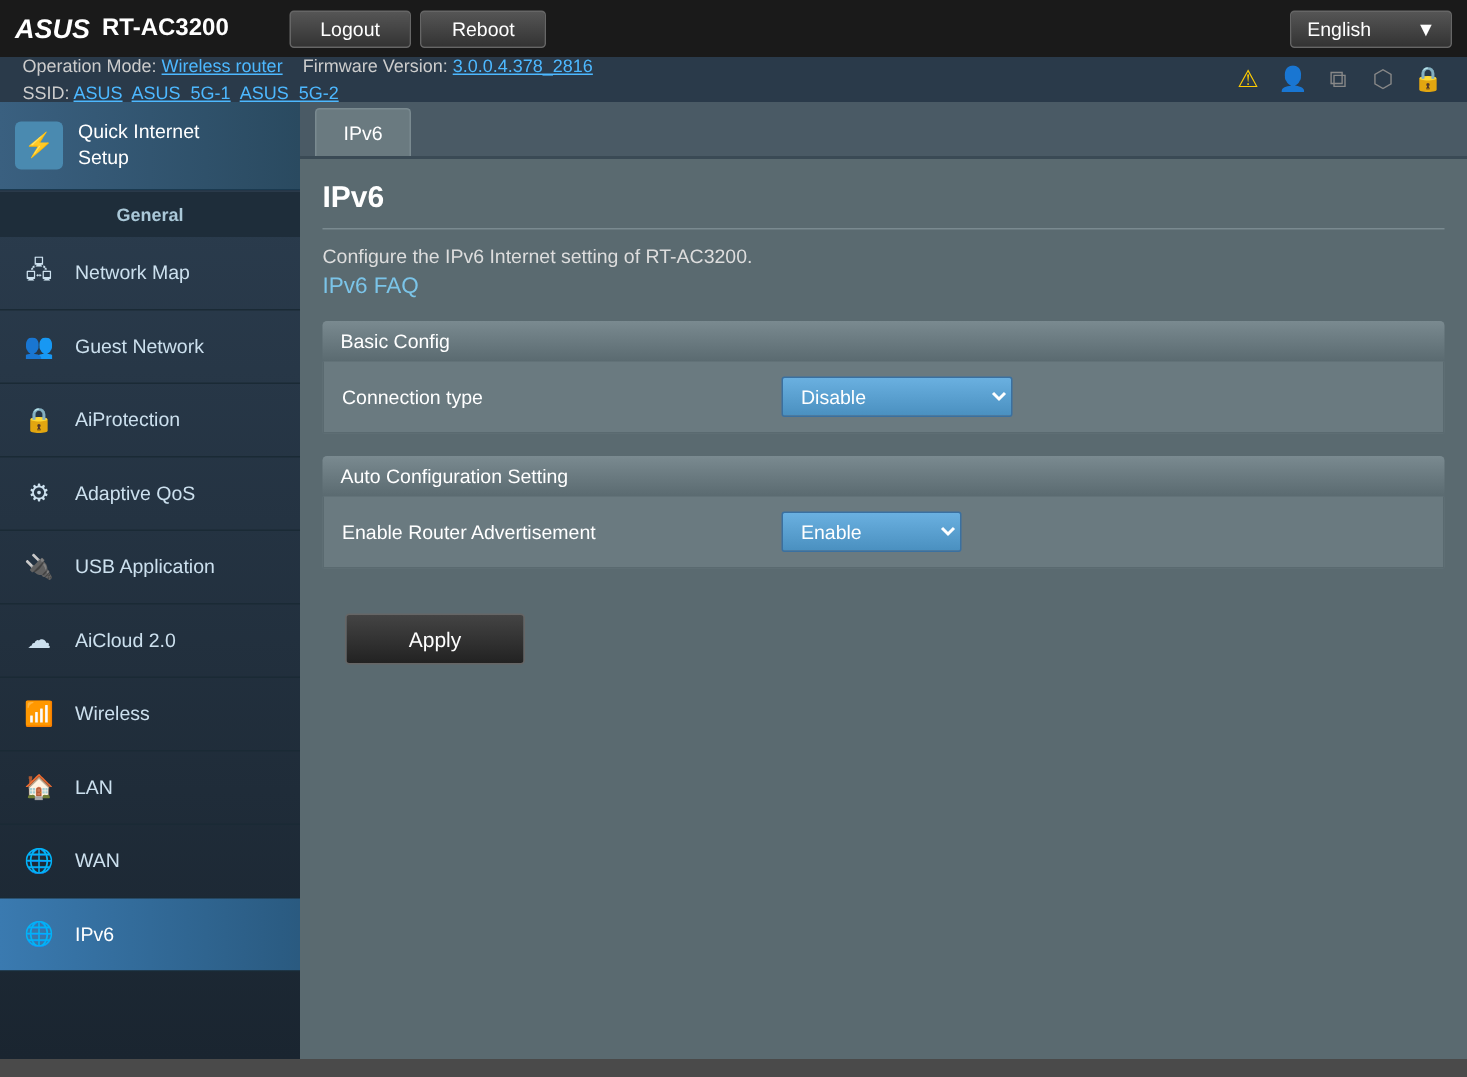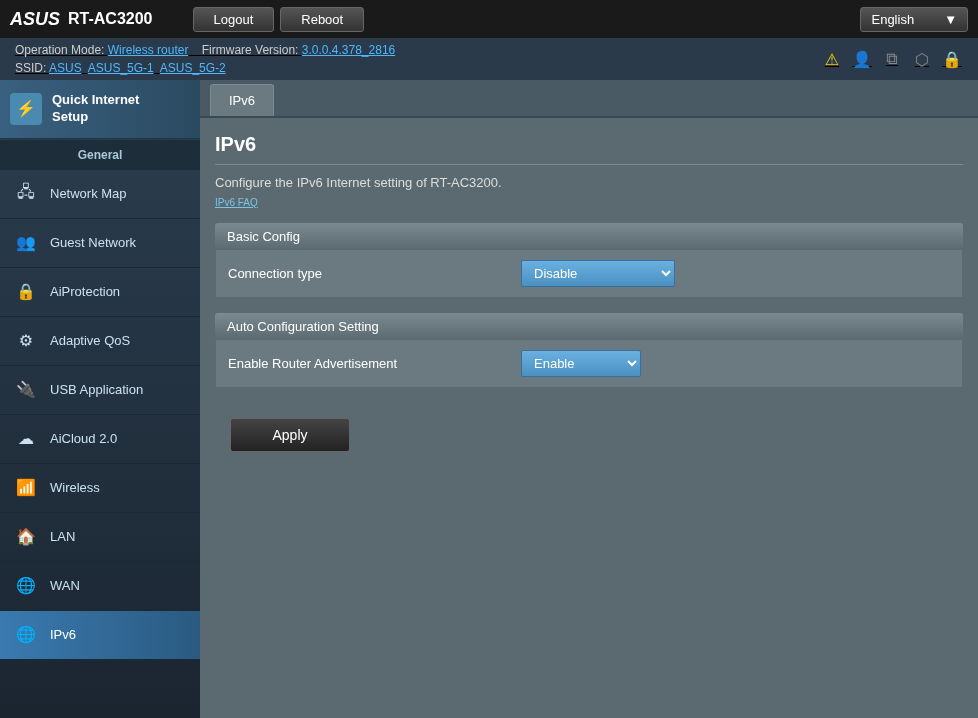--- a/index.html
+++ b/index.html
@@ -57,22 +57,21 @@
       font-size: 13px;
     }
 
     
     .info-bar {
       background: #2a3a4a;
       padding: 4px 15px;
       display: flex;
       align-items: center;
       justify-content: space-between;
-      height: 42px;
-      text-decoration: underline;
+      height: 30px;
     }
     .info-left { color: #ccc; font-size: 12px; line-height: 1.5; }
     .info-left a { color: #4db8ff; text-decoration: underline; }
     .info-right {
       display: flex;
       gap: 8px;
       align-items: center;
     }
     .status-icon {
       width: 22px;
@@ -111,21 +110,21 @@
       width: 32px;
       height: 32px;
       background: #4a8ab0;
       border-radius: 4px;
       display: flex;
       align-items: center;
       justify-content: center;
       color: #fff;
       font-size: 16px;
     }
-    .sidebar-quick-text { color: #fff; font-size: 13px; font-weight: bold; line-height: 1.3; }
+    .sidebar-quick-text { color: #fff; font-size: 13px; font-weight: normal; line-height: 1.3; }
 
     .sidebar-section-header {
       background: #1e2d3a;
       color: #aac8d8;
       padding: 8px 10px;
       font-size: 12px;
       font-weight: bold;
       text-align: center;
       border-top: 1px solid #2a3a4a;
     }
@@ -198,23 +197,22 @@
       border-top: 1px solid #7a8a90;
       margin-bottom: 10px;
     }
     .page-description {
       color: #ddd;
       font-size: 13px;
       margin-bottom: 4px;
     }
     .page-link {
       color: #7bc4e8;
-      text-decoration: underline;
-      cursor: pointer;
-      font-size: 10px;
+      cursor: pointer;
+      font-size: 15px;
       display: inline-block;
       margin-bottom: 15px;
     }
 
     
     .config-section {
       margin-bottom: 15px;
     }
     .config-section-header {
       background: linear-gradient(to bottom, #7a8a90, #5a6a70);

